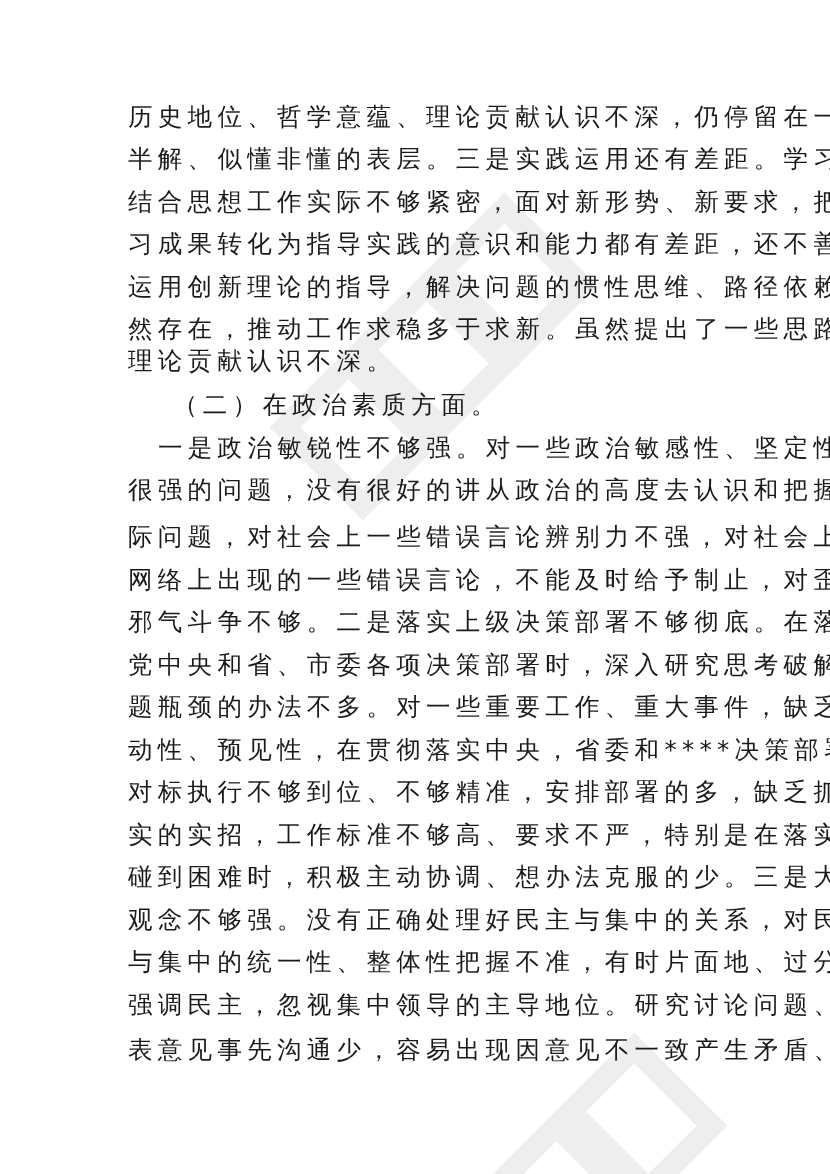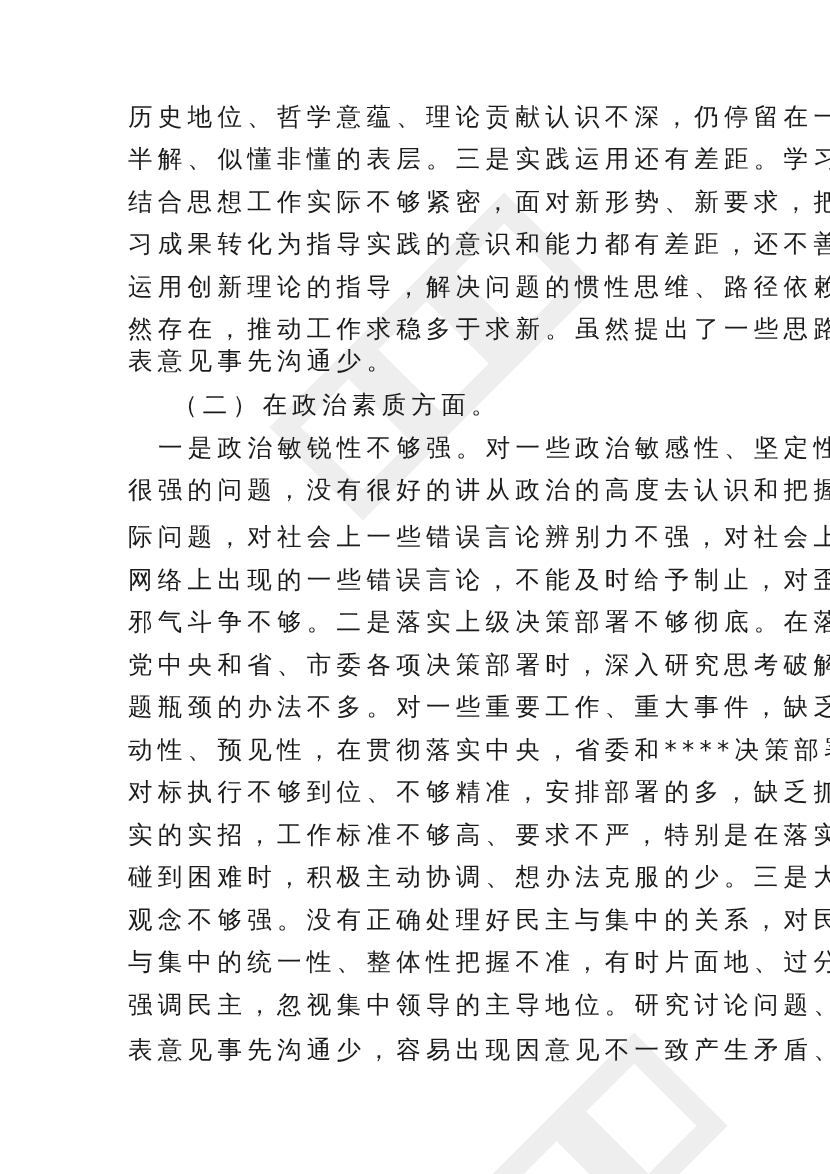--- a/index.html
+++ b/index.html
@@ -41,21 +41,21 @@
       <rect x="70" y="-55" width="90" height="110"></rect>
     </g>
   </svg>
 
   <div class="line" style="top:102px;">历史地位、哲学意蕴、理论贡献认识不深，仍停留在一知</div>
   <div class="line" style="top:144px;">半解、似懂非懂的表层。三是实践运用还有差距。学习时</div>
   <div class="line" style="top:187px;">结合思想工作实际不够紧密，面对新形势、新要求，把学</div>
   <div class="line" style="top:229px;">习成果转化为指导实践的意识和能力都有差距，还不善于</div>
   <div class="line" style="top:272px;">运用创新理论的指导，解决问题的惯性思维、路径依赖依</div>
   <div class="line" style="top:314px;">然存在，推动工作求稳多于求新。虽然提出了一些思路，</div>
-  <div class="line last" style="top:346px;">表意见事先沟通少。</div>
+  <div class="line last" style="top:346px;">理论贡献认识不深。</div>
   <div class="line heading" style="top:390px;">（二）在政治素质方面。</div>
   <div class="line indent" style="top:433px;">一是政治敏锐性不够强。对一些政治敏感性、坚定性</div>
   <div class="line" style="top:475px;">很强的问题，没有很好的讲从政治的高度去认识和把握实</div>
   <div class="line" style="top:522px;">际问题，对社会上一些错误言论辨别力不强，对社会上、</div>
   <div class="line" style="top:565px;">网络上出现的一些错误言论，不能及时给予制止，对歪风</div>
   <div class="line" style="top:607px;">邪气斗争不够。二是落实上级决策部署不够彻底。在落实</div>
   <div class="line" style="top:650px;">党中央和省、市委各项决策部署时，深入研究思考破解问</div>
   <div class="line" style="top:692px;">题瓶颈的办法不多。对一些重要工作、重大事件，缺乏主</div>
   <div class="line" style="top:735px;">动性、预见性，在贯彻落实中央，省委和****决策部署时，</div>
   <div class="line" style="top:777px;">对标执行不够到位、不够精准，安排部署的多，缺乏抓落</div>

